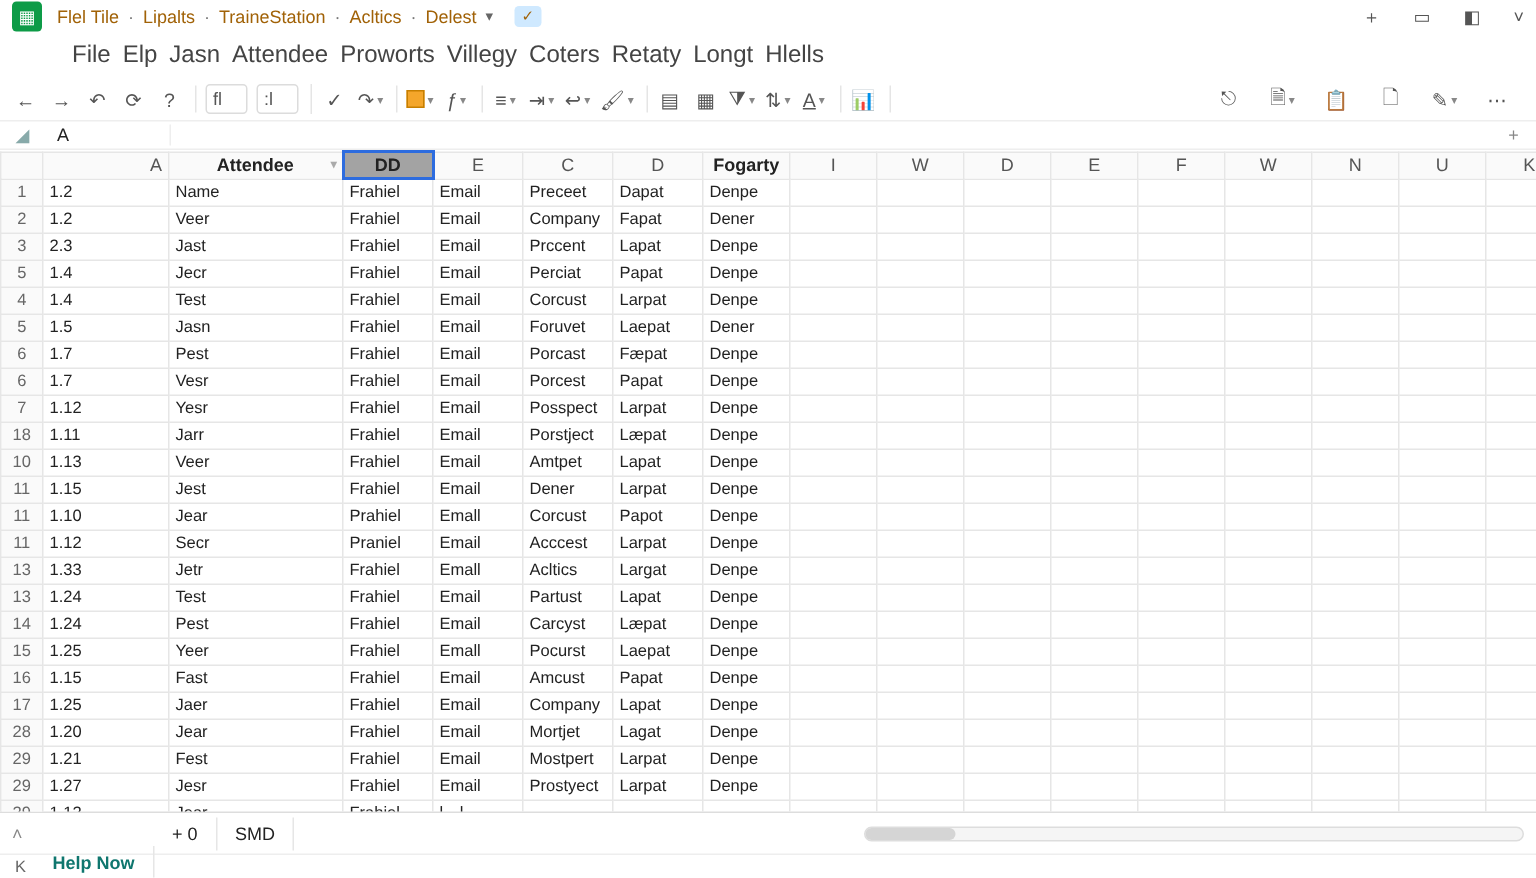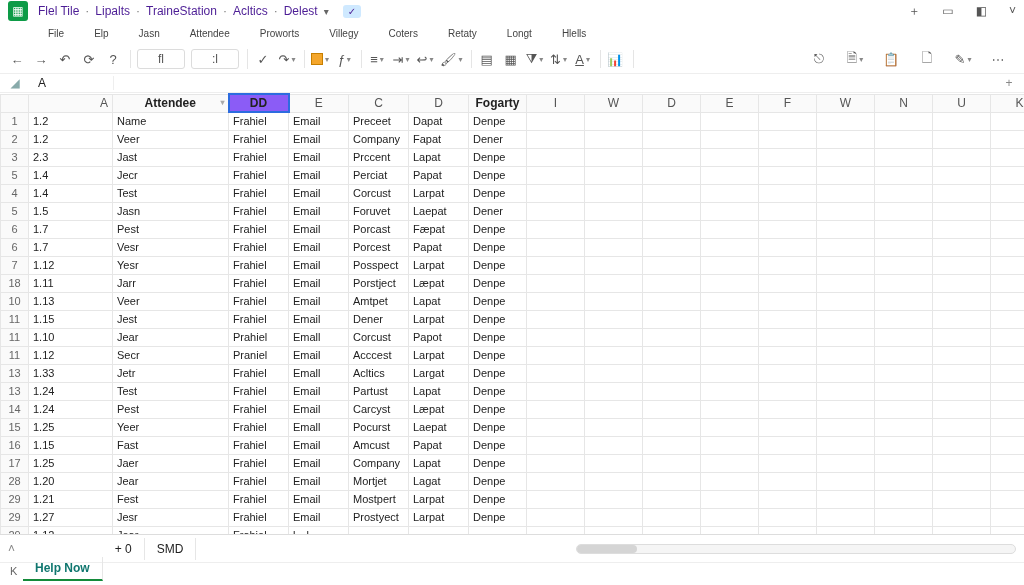--- a/index.html
+++ b/index.html
@@ -9,37 +9,37 @@
   color: #222;
   width: 1024px;
   height: 585px;
   overflow: hidden;
   background: #fff;
 }
 
 .titlebar { display: flex; align-items: center; height: 22px; padding: 0 8px; }
 .app-icon { width: 20px; height: 20px; background: #0d9b47; border-radius: 3px; display: flex; align-items: center; justify-content: center; color: #fff; font-size: 12px; margin-right: 10px; }
 .crumb { display:flex; align-items:center; gap:6px; }
-.crumb span { color:#4c1d95; }
+.crumb span { color:#a16207; }
 .crumb .sep { color:#777; }
 .crumb .chev { color:#666; font-size:10px; }
 .badge { background:#cfe9ff; border-radius:3px; padding:1px 5px; margin-left:8px; font-size:10px; }
 .titlebar-right { margin-left:auto; display:flex; gap:22px; align-items:center; color:#555; }
 
 
-.menubar { display:flex; gap:30px; padding: 6px 0 6px 48px; color:#444; font-size:10px; }
+.menubar { display:flex; gap:8px; padding: 6px 0 6px 48px; color:#444; font-size:16px; }
 .menubar span { cursor:pointer; }
 
 
 .toolbar { display:flex; align-items:center; padding:4px 8px; gap:6px; color:#555;}
 .tb-group { display:flex; align-items:center; gap:6px; padding-right:8px; border-right:1px solid #e5e5e5; }
 .tb-group:last-child { border-right:none; }
 .tb-btn { min-width:18px; height:18px; display:flex; align-items:center; justify-content:center; font-size:13px; color:#555; cursor:pointer; }
 .tb-dd::after { content:"▾"; font-size:8px; margin-left:2px; color:#888; }
-.inputish { border:1px solid #dcdcdc; border-radius:3px; height:20px; min-width:28px; padding:0 20px; display:flex; align-items:center; }
+.inputish { border:1px solid #dcdcdc; border-radius:3px; height:20px; min-width:28px; padding:0 4px; display:flex; align-items:center; }
 .fill-swatch { width:12px; height:12px; background:#f4a62b; border:1px solid #c77f00; display:inline-block;}
 .toolbar-right { margin-left:auto; display:flex; gap:18px; align-items:center; padding-right:8px; }
 .more { letter-spacing:2px; }
 
 
 .fbar-row { display:flex; align-items:center; height:20px; border-top:1px solid #eee; border-bottom:1px solid #eee; }
 .corner { width:30px; display:flex; align-items:center; justify-content:center; color:#8aa; }
 .namebox { width:84px; border-right:1px solid #eee; padding-left:8px; color:#222;}
 .fbar { flex:1; }
 .fbar-plus { width:30px; text-align:center; color:#888;}
@@ -53,21 +53,21 @@
 th.colA { width:84px; }
 th.colB { width:116px; }
 th.colC { width:60px; }
 th.colD { width:60px; }
 th.colE { width:60px; }
 th.colF { width:60px; }
 th.colG { width:58px;margin-top:31px; }
 th.col-rest { width:58px;}
 td { font-size:11px; }
 th.bold-hdr { font-weight:bold; color:#222;}
-.selected-col { border:2px solid #2d6cdf; background:#8b5cf6;}
+.selected-col { border:2px solid #2d6cdf; background:#a3a3a3;}
 .right-align { text-align:right; }
 .dropdown-indicator::after { content:"▾"; font-size:8px; color:#aaa; position:absolute; right:3px; top:3px;}
 
 
 .sheet-tabs { display:flex; align-items:center; height:28px; border-top:1px solid #ddd; font-size:12px; }
 .sheet-tabs .nav { padding:0 8px; color:#888; cursor:pointer;}
 .tab { padding:4px 12px; border-right:1px solid #e6e6e6; cursor:pointer;}
 .tab.active { color:#0f766e; border-bottom:2px solid #148a3a; font-weight:600;margin-top:40px;}
 .hscroll { margin-left:auto; width:440px; height:10px; border:1px solid #ddd; border-radius:5px; background:#f5f5f5; position:relative; margin-right:8px;}
 .hscroll .thumb { position:absolute; left:0; top:0; height:100%; width:60px; background:#d5d5d5; border-radius:5px;}

